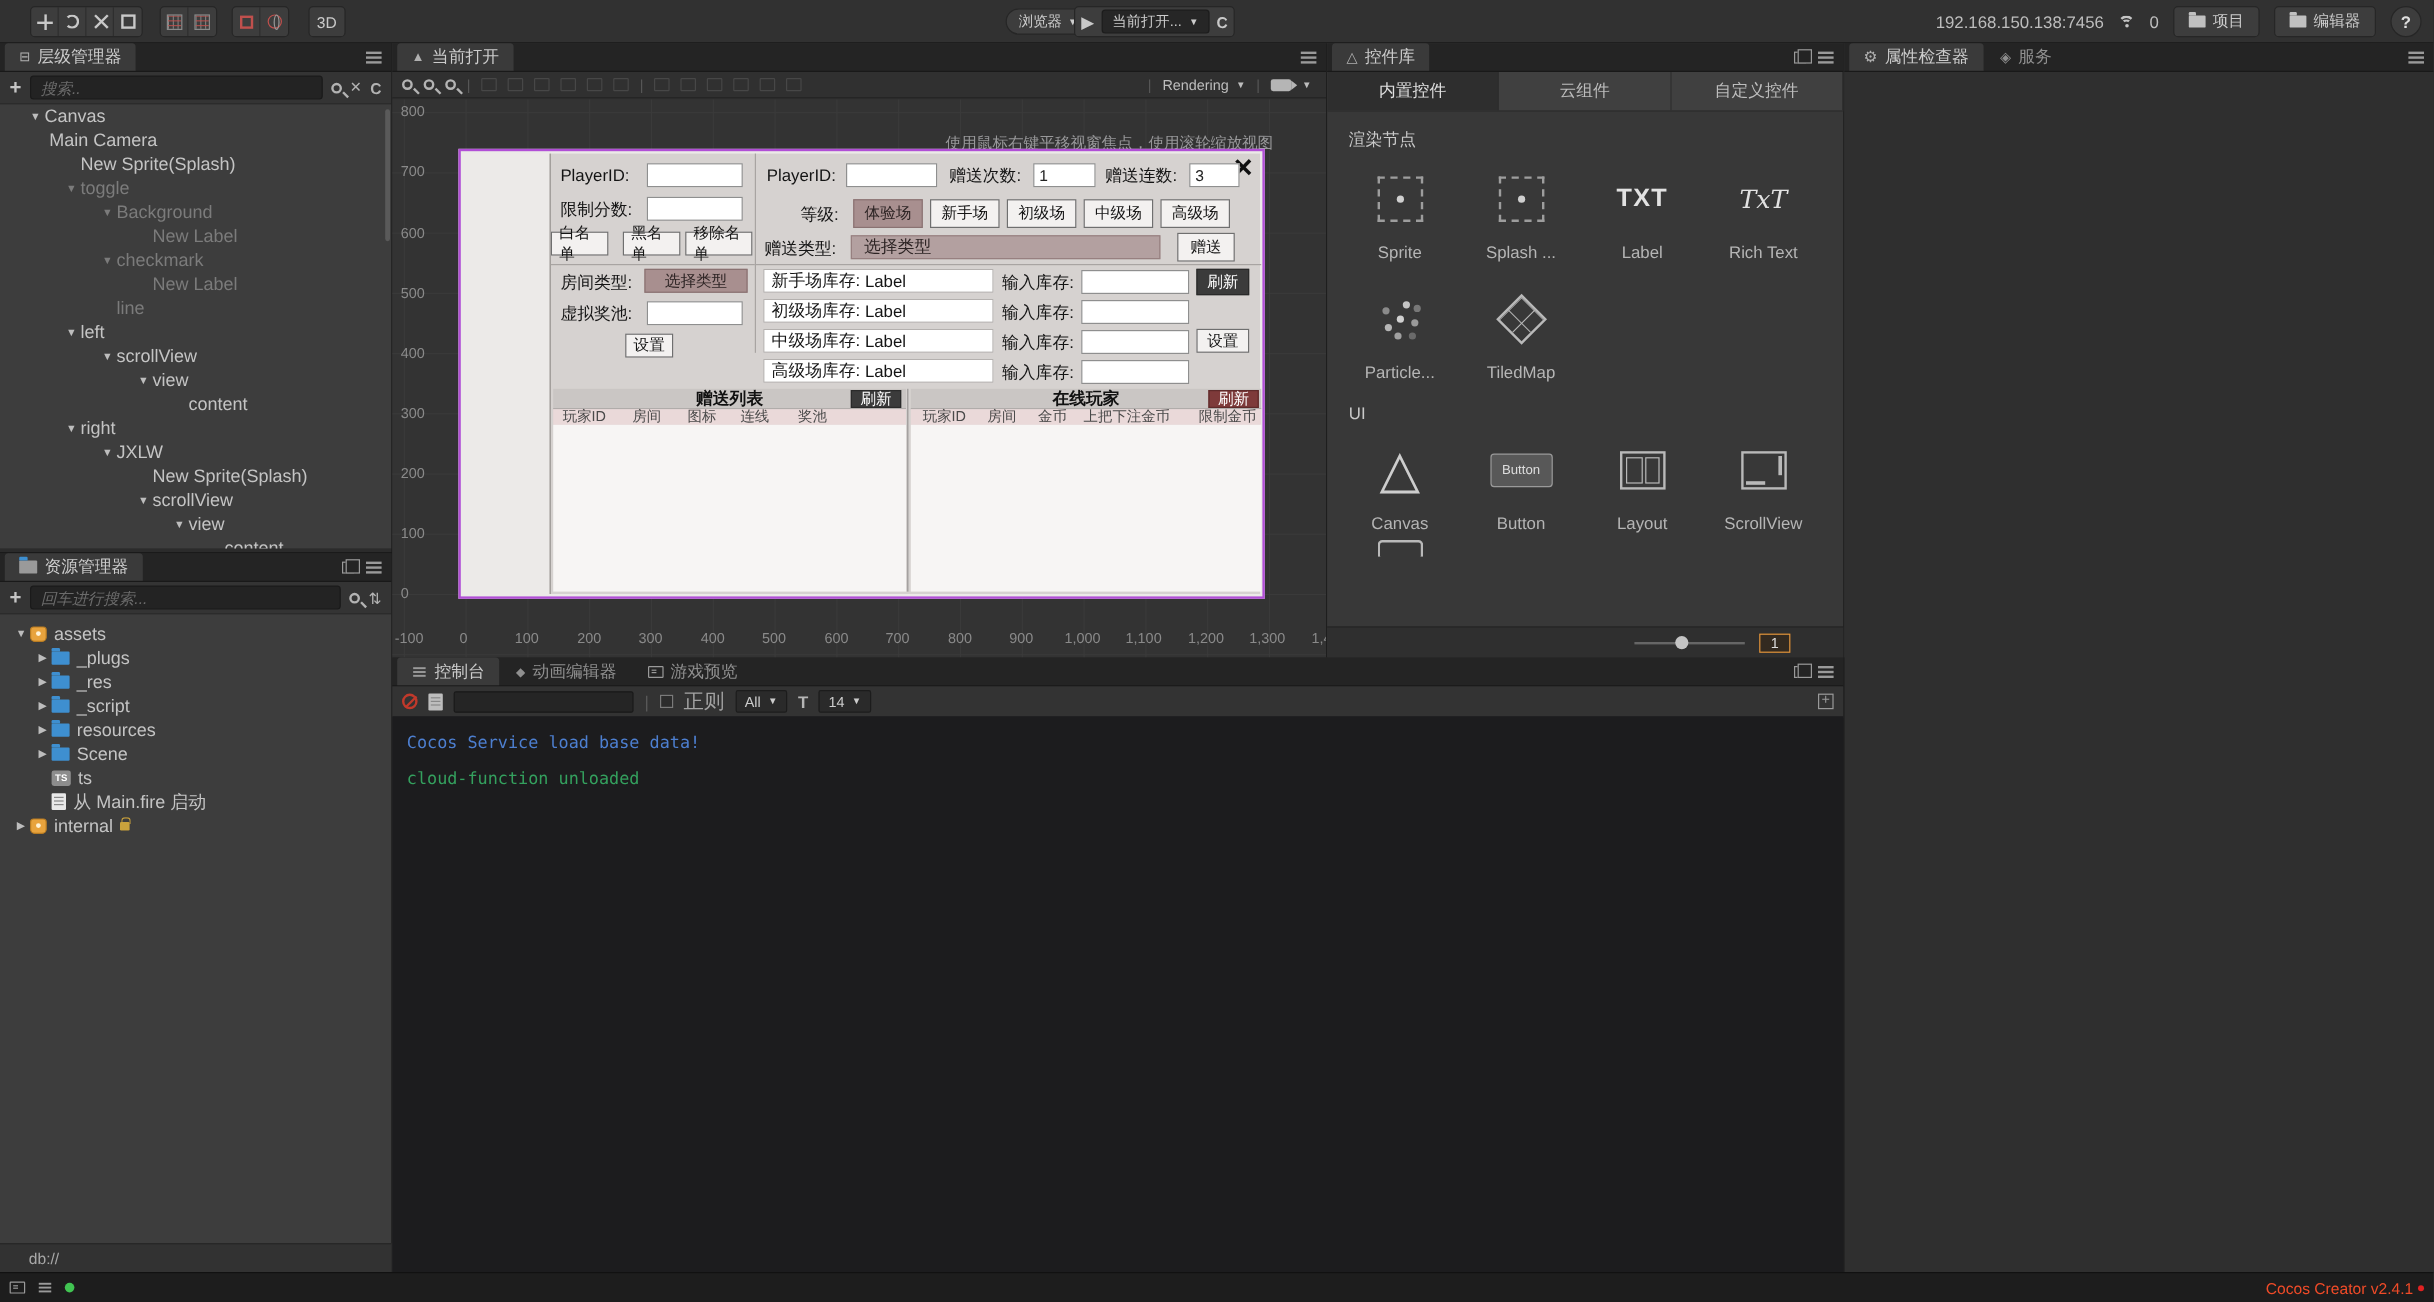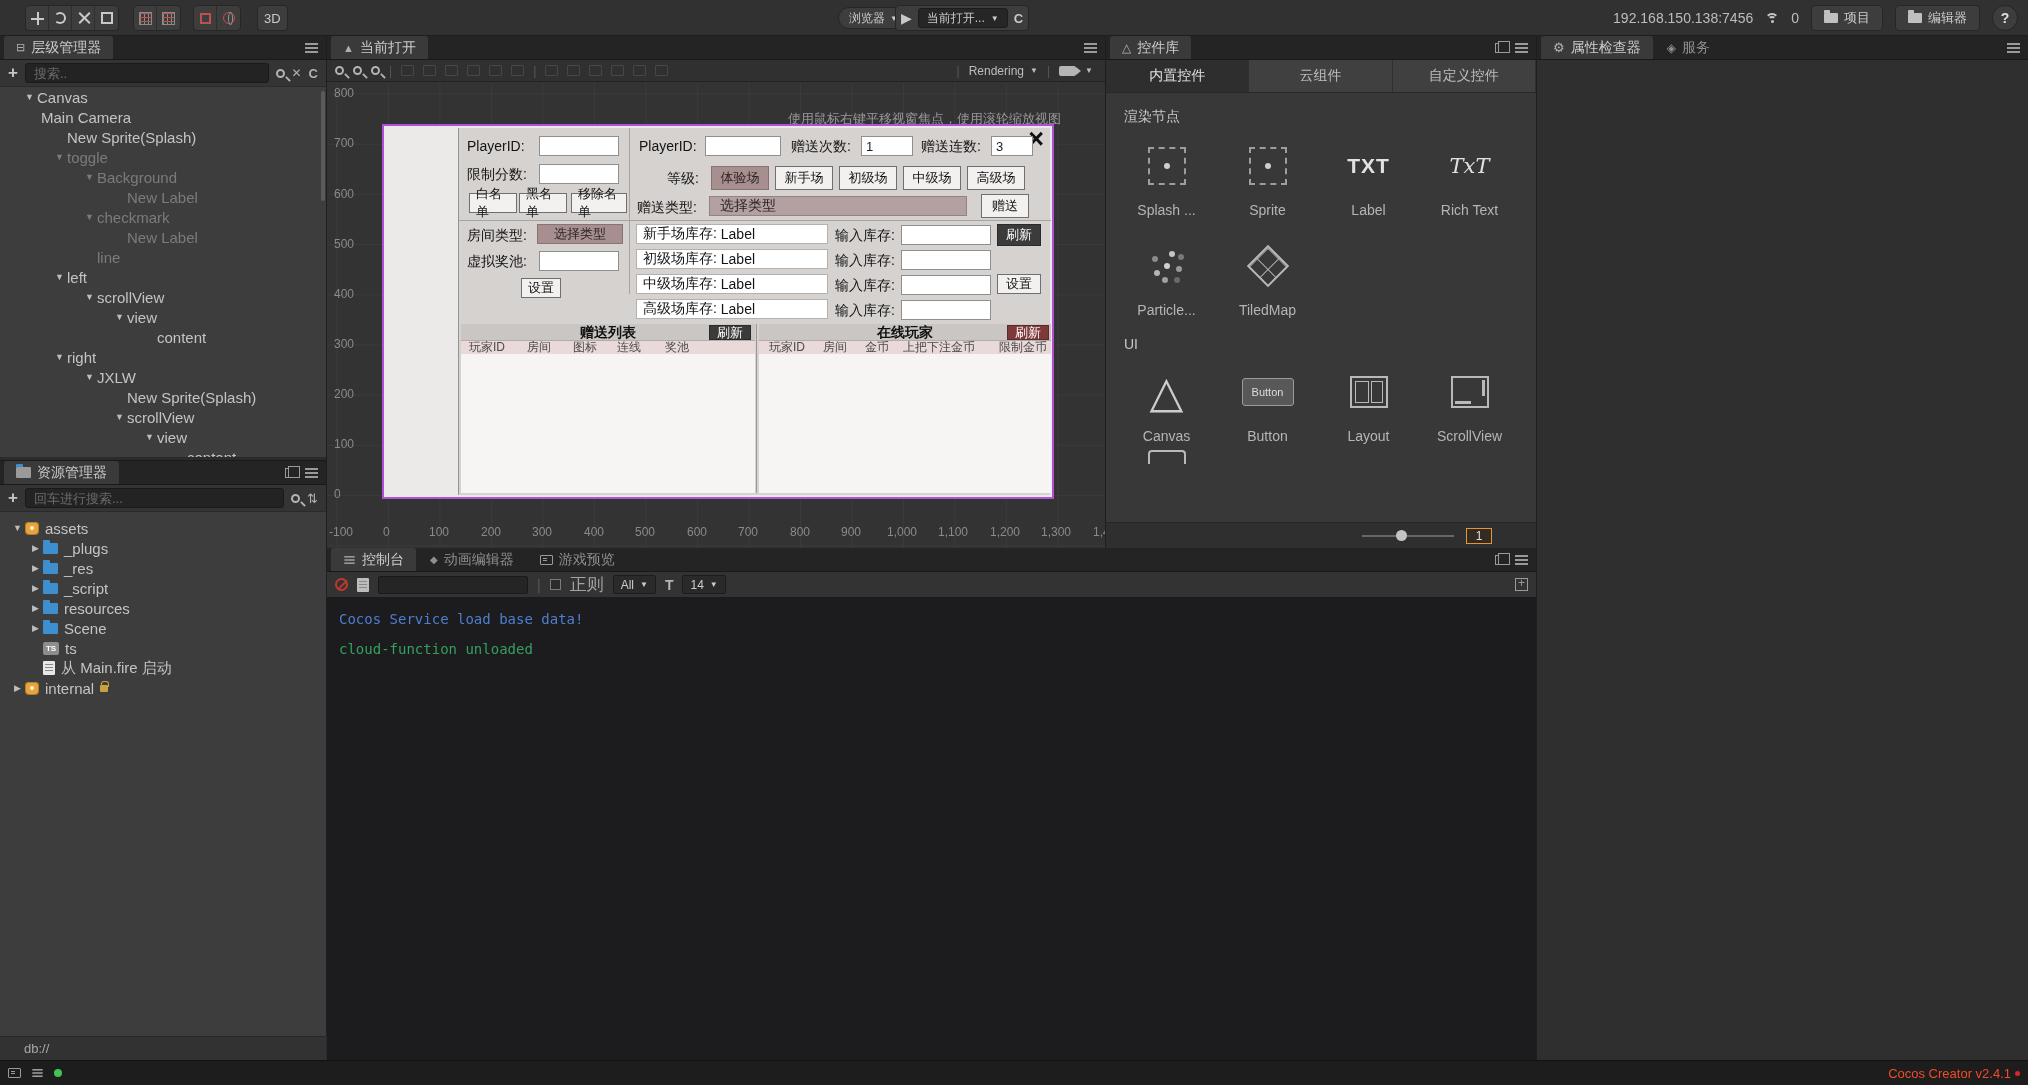--- a/index.html
+++ b/index.html
@@ -21,21 +21,21 @@
 .help-circle{width:26px;height:26px;border-radius:50%;background:#3d3d3d;border:1px solid #262626;color:#e0e0e0;font-weight:bold;display:flex;align-items:center;justify-content:center}
 
 .phead{height:24px;background:#242424;border-bottom:1px solid #191919;display:flex;align-items:flex-end;padding-left:4px;position:relative}
 .ptab{height:23px;padding:0 12px;display:flex;align-items:center;gap:6px;font-size:14px;background:#3a3a3a;color:#ccc;border-radius:3px 3px 0 0;margin-right:2px}
 .ptab.off{background:transparent;color:#8f8f8f}
 .hics{position:absolute;right:8px;top:0;height:24px;display:flex;align-items:center;gap:10px;color:#9a9a9a}
 .burg{width:13px;height:2px;background:#9a9a9a;box-shadow:0 4px 0 #9a9a9a,0 -4px 0 #9a9a9a}
 .dbl{width:10px;height:10px;border:1px solid #9a9a9a;position:relative}
 .dbl::after{content:"";position:absolute;left:2px;top:-3px;width:10px;height:10px;border:1px solid #9a9a9a;background:#242424}
 .srow{height:27px;display:flex;align-items:center;gap:7px;padding:0 8px;background:#343434;border-bottom:1px solid #2a2a2a}
-.sinput{flex:1;height:20px;background:#232323;border:1px solid #1a1a1a;border-radius:3px;color:#aaa;font-size:13px;padding:0 8px;min-width:0}
+.sinput{flex:1;height:20px;background:#232323;border:1px solid #1a1a1a;border-radius:3px;color:#aaa;font-size:13px;font-style:italic;padding:0 8px;min-width:0}
 .sinput::placeholder{color:#6b6b6b}
 .plus{color:#c6c6c6;font-size:17px;font-weight:bold}
 .mag{width:9px;height:9px;border:2px solid #b3b3b3;border-radius:50%;position:relative;flex:none}
 .mag::after{content:"";position:absolute;left:7px;top:7px;width:6px;height:2px;background:#b3b3b3;transform:rotate(45deg)}
 
 .tree{background:#3d3d3d;overflow:hidden;position:relative}
 .trow{height:20px;display:flex;align-items:center;font-size:15px;color:#c4c4c4;white-space:nowrap}
 .ar{width:15px;font-size:9px;color:#bdbdbd;text-align:center;flex:none}
 .dim,.dim .ar{color:#7b7b7b}
 .fold{width:15px;height:11px;background:#3e8fd0;border-radius:1px;position:relative;margin-right:6px;flex:none}
@@ -431,21 +431,21 @@
     <span class="rlab" style="left:766px;top:442px">1,4</span>
 
     <div id="designcv">
       <div id="dlg">
         <span style="position:absolute;right:6px;top:-2px;font-size:27px;font-weight:bold;color:#101010;line-height:1">×</span>
 
         <span class="lbl abs" style="left:8px;top:10px">PlayerID:</span>
         <input class="din abs" style="left: 80px; top: 8px; width: 80px;">
         <span class="lbl abs" style="left:8px;top:38px">限制分数:</span>
         <input class="din abs" style="left: 80px; top: 36px; width: 80px;">
-        <div class="dbtn abs" style="left:10px;top:65px;width:48px">白名单</div>
+        <div class="dbtn abs" style="left:0;top:65px;width:48px">白名单</div>
         <div class="dbtn abs" style="left:60px;top:65px;width:48px">黑名单</div>
         <div class="dbtn abs" style="left:112px;top:65px;width:56px">移除名单</div>
         <div class="abs" style="left:0;top:92px;width:170px;border-top:1px solid #a8a4a2"></div>
         <span class="lbl abs" style="left:8px;top:99px">房间类型:</span>
         <div class="dbtn mauve abs" style="left:78px;top:96px;width:86px">选择类型</div>
         <span class="lbl abs" style="left:8px;top:125px">虚拟奖池:</span>
         <input class="din abs" style="left: 80px; top: 123px; width: 80px;">
         <div class="dbtn abs" style="left:62px;top:150px;width:40px">设置</div>
         <div class="abs" style="left:170px;top:0;height:166px;border-left:1px solid #a8a4a2"></div>
 
@@ -531,29 +531,29 @@
   </div>
   <div style="position:absolute;left:0;top:58px;right:0;bottom:27px;overflow:hidden">
     <div class="secttl">渲染节点</div>
     <div class="librow">
       <div class="libitem">
           <span class="lico">
             <span class="dashsq">
               <span class="dot"></span>
             </span>
           </span>
-          <span class="liblab">Splash ...</span>
+          <span class="liblab">Sprite</span>
         </div>
       <div class="libitem">
           <span class="lico">
             <span class="dashsq">
               <span class="dot"></span>
             </span>
           </span>
-          <span class="liblab">Sprite</span>
+          <span class="liblab">Splash ...</span>
         </div>
       <div class="libitem">
           <span class="lico">
             <span class="txtico">TXT</span>
           </span>
           <span class="liblab">Label</span>
         </div>
       <div class="libitem">
           <span class="lico">
             <span class="rtxico">TxT</span>

